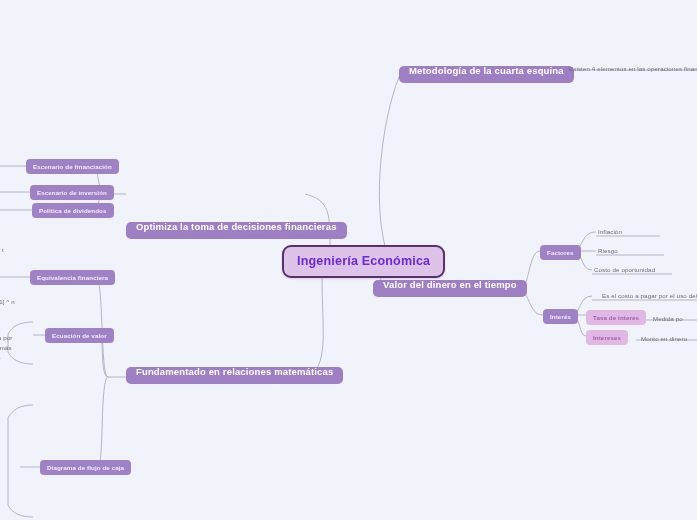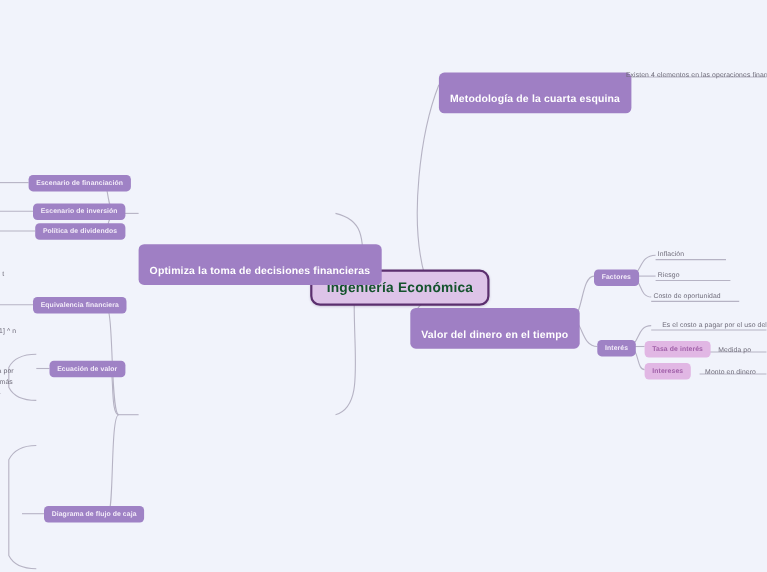--- a/index.html
+++ b/index.html
@@ -32,36 +32,36 @@
     position: absolute;
     box-sizing: border-box;
     white-space: nowrap;
     line-height: 1.15;
   }
   
   .n-root {
     background: #ddc3e8;
     border: 2px solid #5b2f6e;
     border-radius: 9px;
-    color: #14532d;
+    color: #6d28d9;
     font-weight: bold;
     font-size: 12.5px;
     letter-spacing: .2px;
     padding: 7px 13px 8px 13px;
     box-shadow: 0 1px 2px rgba(80,40,100,.18);
   }
   
   .n-main {
     background: #9f7fc4;
     border-radius: 5px;
     color: #ffffff;
     font-weight: bold;
     font-size: 9.5px;
     letter-spacing: .15px;
-    padding: 20px 10px 6px 10px;
+    padding: 0 10px 6px 10px;
   }
   
   .n-sub {
     background: #9f82c5;
     border-radius: 4px;
     color: #f3ecf9;
     font-weight: bold;
     font-size: 6.2px;
     letter-spacing: .1px;
     padding: 4px 7px 4px 7px;
@@ -158,20 +158,21 @@
   <div class="node n-leaf" style="left:597px; top:245px;">Riesgo</div>
   <div class="node n-leaf" style="left:593px; top:264px;">Costo de oportunidad</div>
 
   <div class="node n-sub" style="left:543px; top:309px;">Interés</div>
   <div class="node n-leaf" style="left:601px; top:290px;">Es el costo a pagar por el uso del di</div>
   <div class="node n-pink" style="left:586px; top:310px;">Tasa de interés</div>
   <div class="node n-leaf" style="left:652px; top:313px;">Medida po</div>
   <div class="node n-pink" style="left:586px; top:330px;">Intereses</div>
   <div class="node n-leaf" style="left:640px; top:333px;">Monto en dinero</div>
 
+  <div class="node n-main" style="left:126px; top:367px;">Fundamentado en relaciones matemáticas</div>
 
   <div class="node n-sub" style="left:30px; top:270px;">Equivalencia financiera</div>
   <div class="node n-leaf" style="left:-4px; top:243px; line-height:1.5;">s
 t</div>
 
   <div class="node n-sub" style="left:45px; top:328px;">Ecuación de valor</div>
   <div class="node n-leaf" style="left:-4px; top:296px;">-1] ^ n</div>
   <div class="node n-leaf" style="left:-5px; top:331px; line-height:1.55; white-space:pre;">ta por
 , más
 s.</div>

